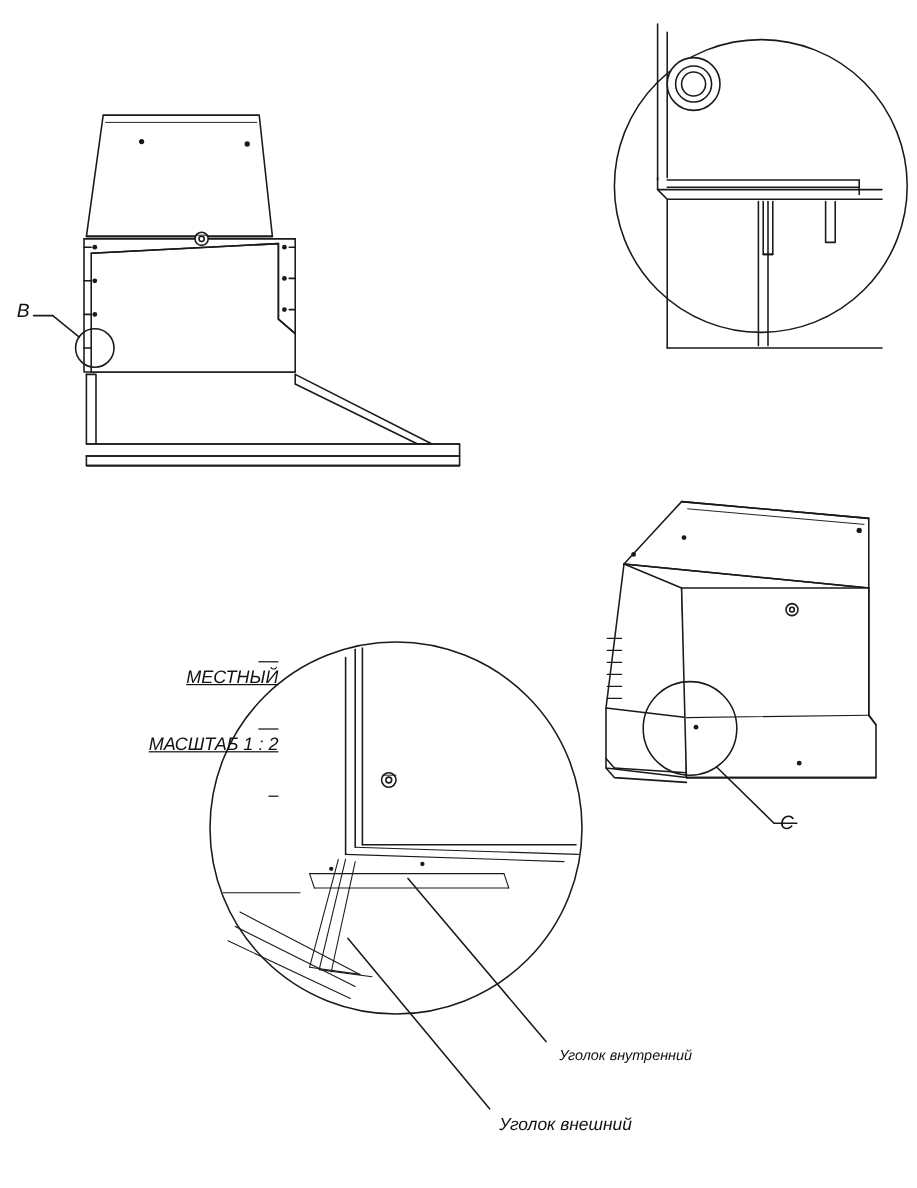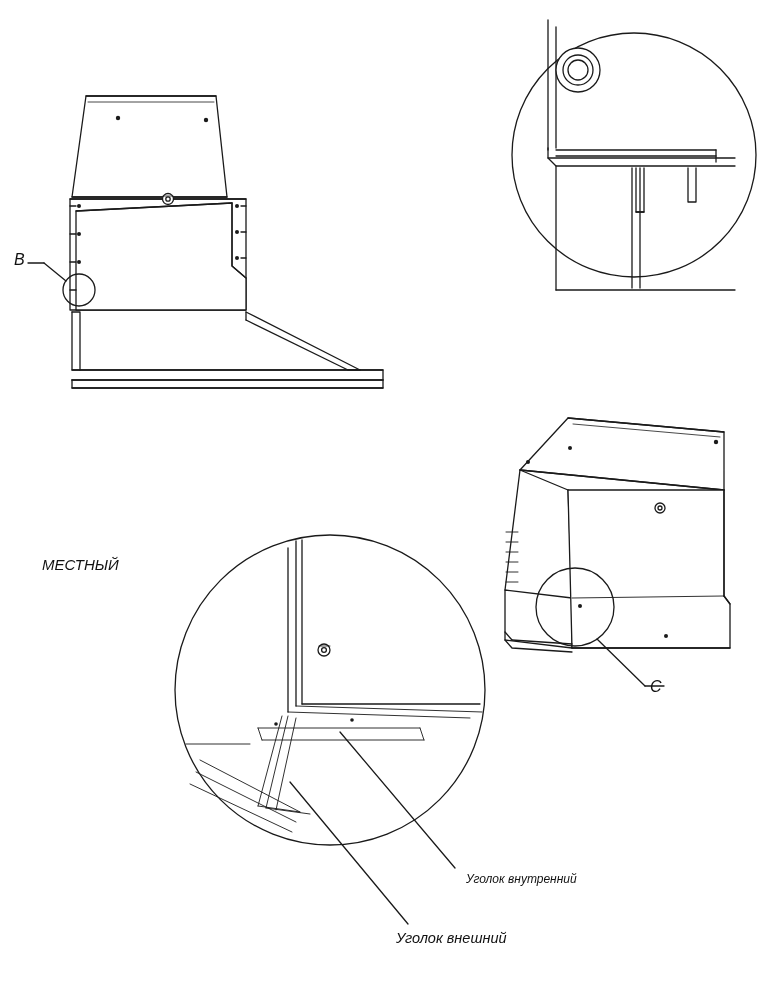--- a/index.html
+++ b/index.html
@@ -37,31 +37,32 @@
   }
   .label-c {
     font-size: 16px;
     left: 650px;
     top: 677px;
   }
   .label-scale {
     font-size: 15px;
     left: 42px;
     top: 518px;
-    text-align: left;
+    text-align: right;
     width: 190px;
+    text-decoration: underline;
   }
   .label-inner {
     font-size: 12px;
     left: 466px;
     top: 872px;
   }
   .label-outer {
     font-size: 14.5px;
-    left: 396px;
+    left: 416px;
     top: 929px;
   }
 </style>
 </head>
 <body>
 
 <div id="sheet">
 
   <svg width="764" height="990" viewBox="0 0 764 990" fill="none" stroke="#1a1a1a" stroke-width="1.3" stroke-linejoin="round" stroke-linecap="round">
 
@@ -232,19 +233,20 @@
     </g>
 
   </svg>
 
   <div class="label label-b">B</div>
 
   <div class="label label-c">C</div>
 
   <div class="label label-scale">
     <div>МЕСТНЫЙ</div>
+    <div>МАСШТАБ 1 : 2</div>
   </div>
 
   <div class="label label-inner">Уголок внутренний</div>
 
   <div class="label label-outer">Уголок внешний</div>
 
 </div>
 
 </body></html>

